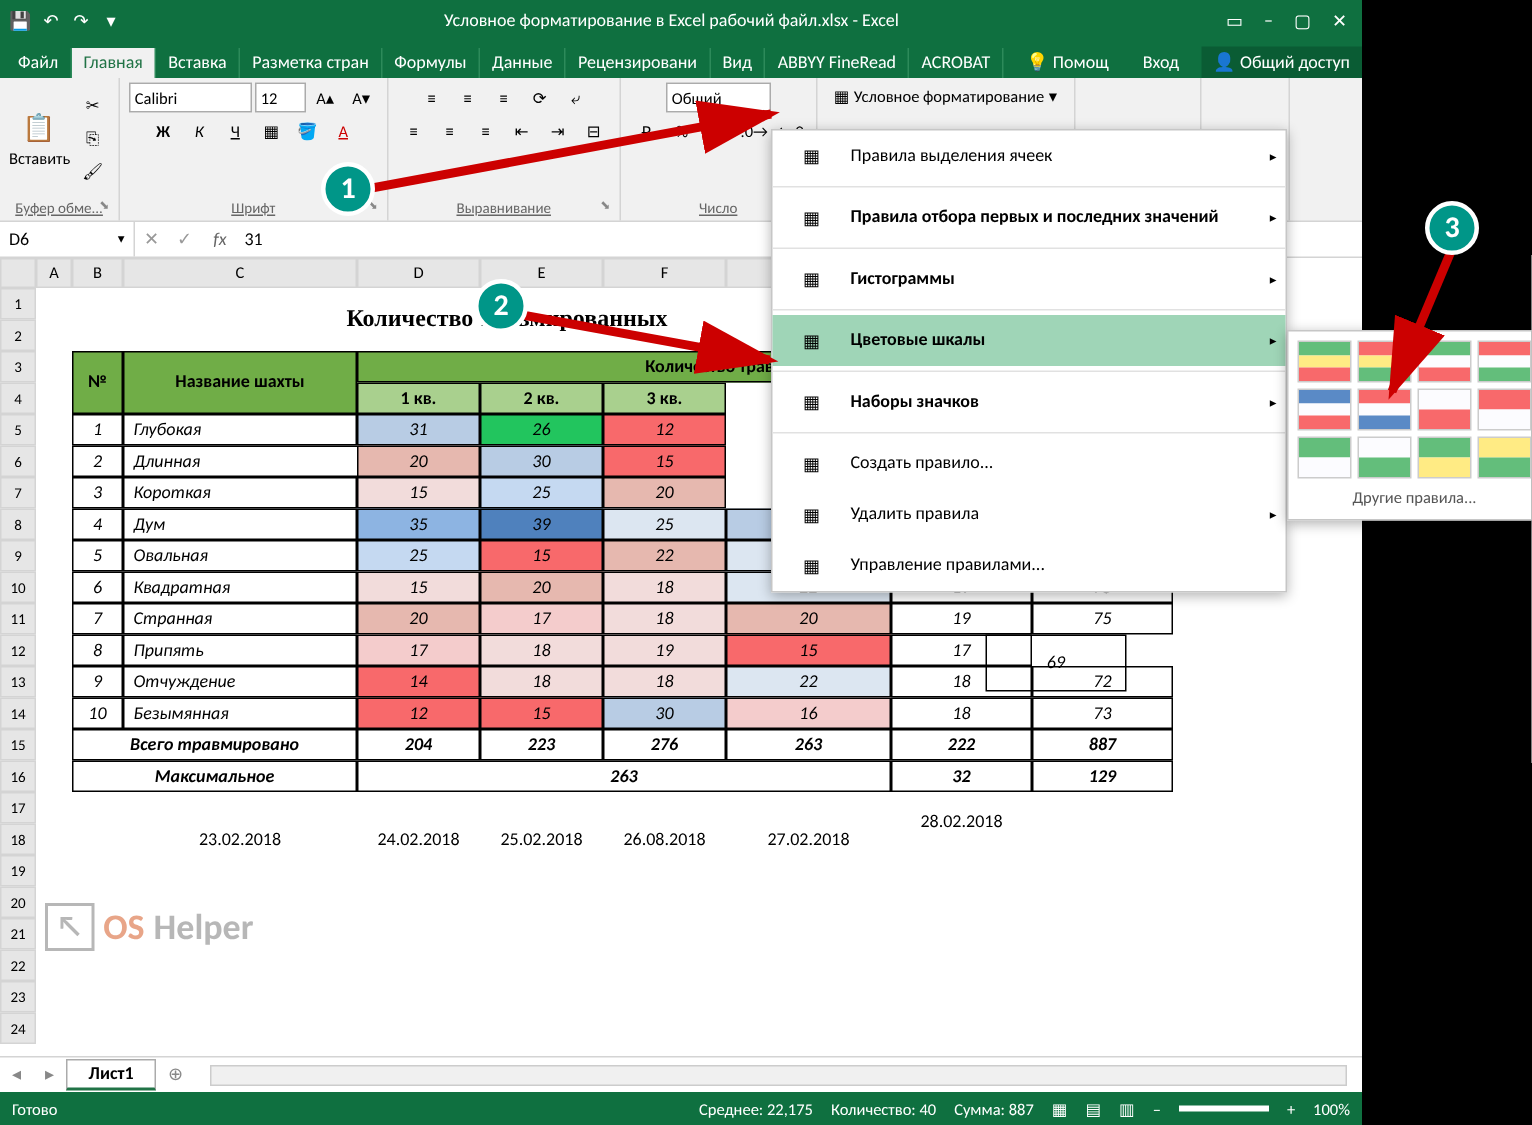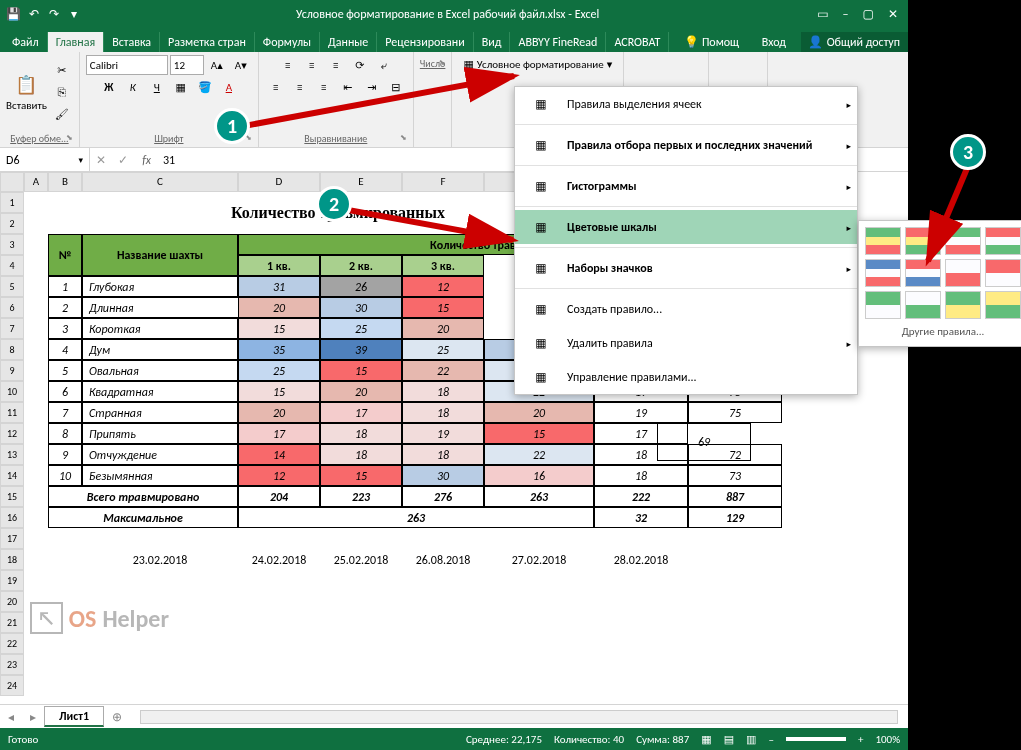--- a/index.html
+++ b/index.html
@@ -168,20 +168,32 @@
      <span class="btn-sm">≡</span>
      <span class="btn-sm">≡</span>
      <span class="btn-sm">⇤</span>
      <span class="btn-sm">⇥</span>
      <span class="btn-sm">⊟</span>
     </div>
    </div>
    <div class="group-label">Выравнивание</div>
   </div>
   <div class="group">
+   <div class="group-body col">
+    <div class="row">
+            <input class="sel" style="width: 70px;" value="Общий">
+          </div>
+    <div class="row">
+     <span class="btn-sm">₽</span>
+     <span class="btn-sm">%</span>
+     <span class="btn-sm">000</span>
+     <span class="btn-sm">.0→</span>
+     <span class="btn-sm">←.0</span>
+    </div>
+   </div>
    <div class="group-label">Число</div>
   </div>
   <div class="group">
    <div class="group-body col">
     <div class="cf-btn">
      <span>▦</span>
      <span>Условное форматирование</span>
      <span>▾</span>
     </div>
    </div>
@@ -259,21 +271,21 @@
         <div class="gcell title-cell" style="left:58px;top:0px;width:512px;height:42px">Количество травмированных</div>
         <div class="gcell th" style="left:24px;top:42px;width:34px;height:42px">№</div>
         <div class="gcell th" style="left:58px;top:42px;width:156px;height:42px">Название шахты</div>
         <div class="gcell th" style="left:214px;top:42px;width:544px;height:21px">Количество травмированных г</div>
         <div class="gcell th2" style="left:214px;top:63px;width:82px;height:21px">1 кв.</div>
         <div class="gcell th2" style="left:296px;top:63px;width:82px;height:21px">2 кв.</div>
         <div class="gcell th2" style="left:378px;top:63px;width:82px;height:21px">3 кв.</div>
         <div class="gcell td" style="left:24px;top:84px;width:34px;height:21px">1</div>
         <div class="gcell td-name" style="left:58px;top:84px;width:156px;height:21px">Глубокая</div>
         <div class="gcell td" style="left:214px;top:84px;width:82px;height:21px;background:#b8cce4">31</div>
-        <div class="gcell td" style="left:296px;top:84px;width:82px;height:21px;background:#a3a3a3">26</div>
+        <div class="gcell td" style="left:296px;top:84px;width:82px;height:21px;background:#22c55e">26</div>
         <div class="gcell td" style="left:378px;top:84px;width:82px;height:21px;background:#f8696b">12</div>
         <div class="gcell td" style="left:24px;top:105px;width:34px;height:21px">2</div>
         <div class="gcell td-name" style="left:58px;top:105px;width:160px;height:21px">Длинная</div>
         <div class="gcell td" style="left:214px;top:105px;width:82px;height:21px;background:#e6b8af">20</div>
         <div class="gcell td" style="left:296px;top:105px;width:82px;height:21px;background:#b8cce4">30</div>
         <div class="gcell td" style="left:378px;top:105px;width:82px;height:21px;background:#f8696b">15</div>
         <div class="gcell td" style="left:24px;top:126px;width:34px;height:21px">3</div>
         <div class="gcell td-name" style="left:58px;top:126px;width:156px;height:21px">Короткая</div>
         <div class="gcell td" style="left:214px;top:126px;width:82px;height:21px;background:#f2dcdb">15</div>
         <div class="gcell td" style="left:296px;top:126px;width:82px;height:21px;background:#c5d9f1">25</div>
@@ -345,21 +357,21 @@
         <div class="gcell td-total" style="left:664px;top:294px;width:94px;height:21px">887</div>
         <div class="gcell td-total" style="left:24px;top:315px;width:190px;height:21px">Максимальное</div>
         <div class="gcell td-total" style="left:214px;top:315px;width:356px;height:21px">263</div>
         <div class="gcell td-total" style="left:570px;top:315px;width:94px;height:21px">32</div>
         <div class="gcell td-total" style="left:664px;top:315px;width:94px;height:21px">129</div>
         <div class="gcell td-date" style="left:58px;top:357px;width:156px;height:21px">23.02.2018</div>
         <div class="gcell td-date" style="left:214px;top:357px;width:82px;height:21px">24.02.2018</div>
         <div class="gcell td-date" style="left:296px;top:357px;width:82px;height:21px">25.02.2018</div>
         <div class="gcell td-date" style="left:378px;top:357px;width:82px;height:21px">26.08.2018</div>
         <div class="gcell td-date" style="left:460px;top:357px;width:110px;height:21px">27.02.2018</div>
-        <div class="gcell td-date" style="left:570px;top:357px;width:94px;height:21px">28.02.2018</div>
+        <div class="gcell td-date" style="left:570px;top:345px;width:94px;height:21px">28.02.2018</div>
       </div>
   <div class="watermark">
    <span style="border:2px solid #888;padding:2px 6px;font-size:20px">↖</span>
    <span class="os">OS</span>
         <span>Helper</span>
   </div>
  </div>
 
  <div class="tabstrip">
   <span class="nav">◂</span>

